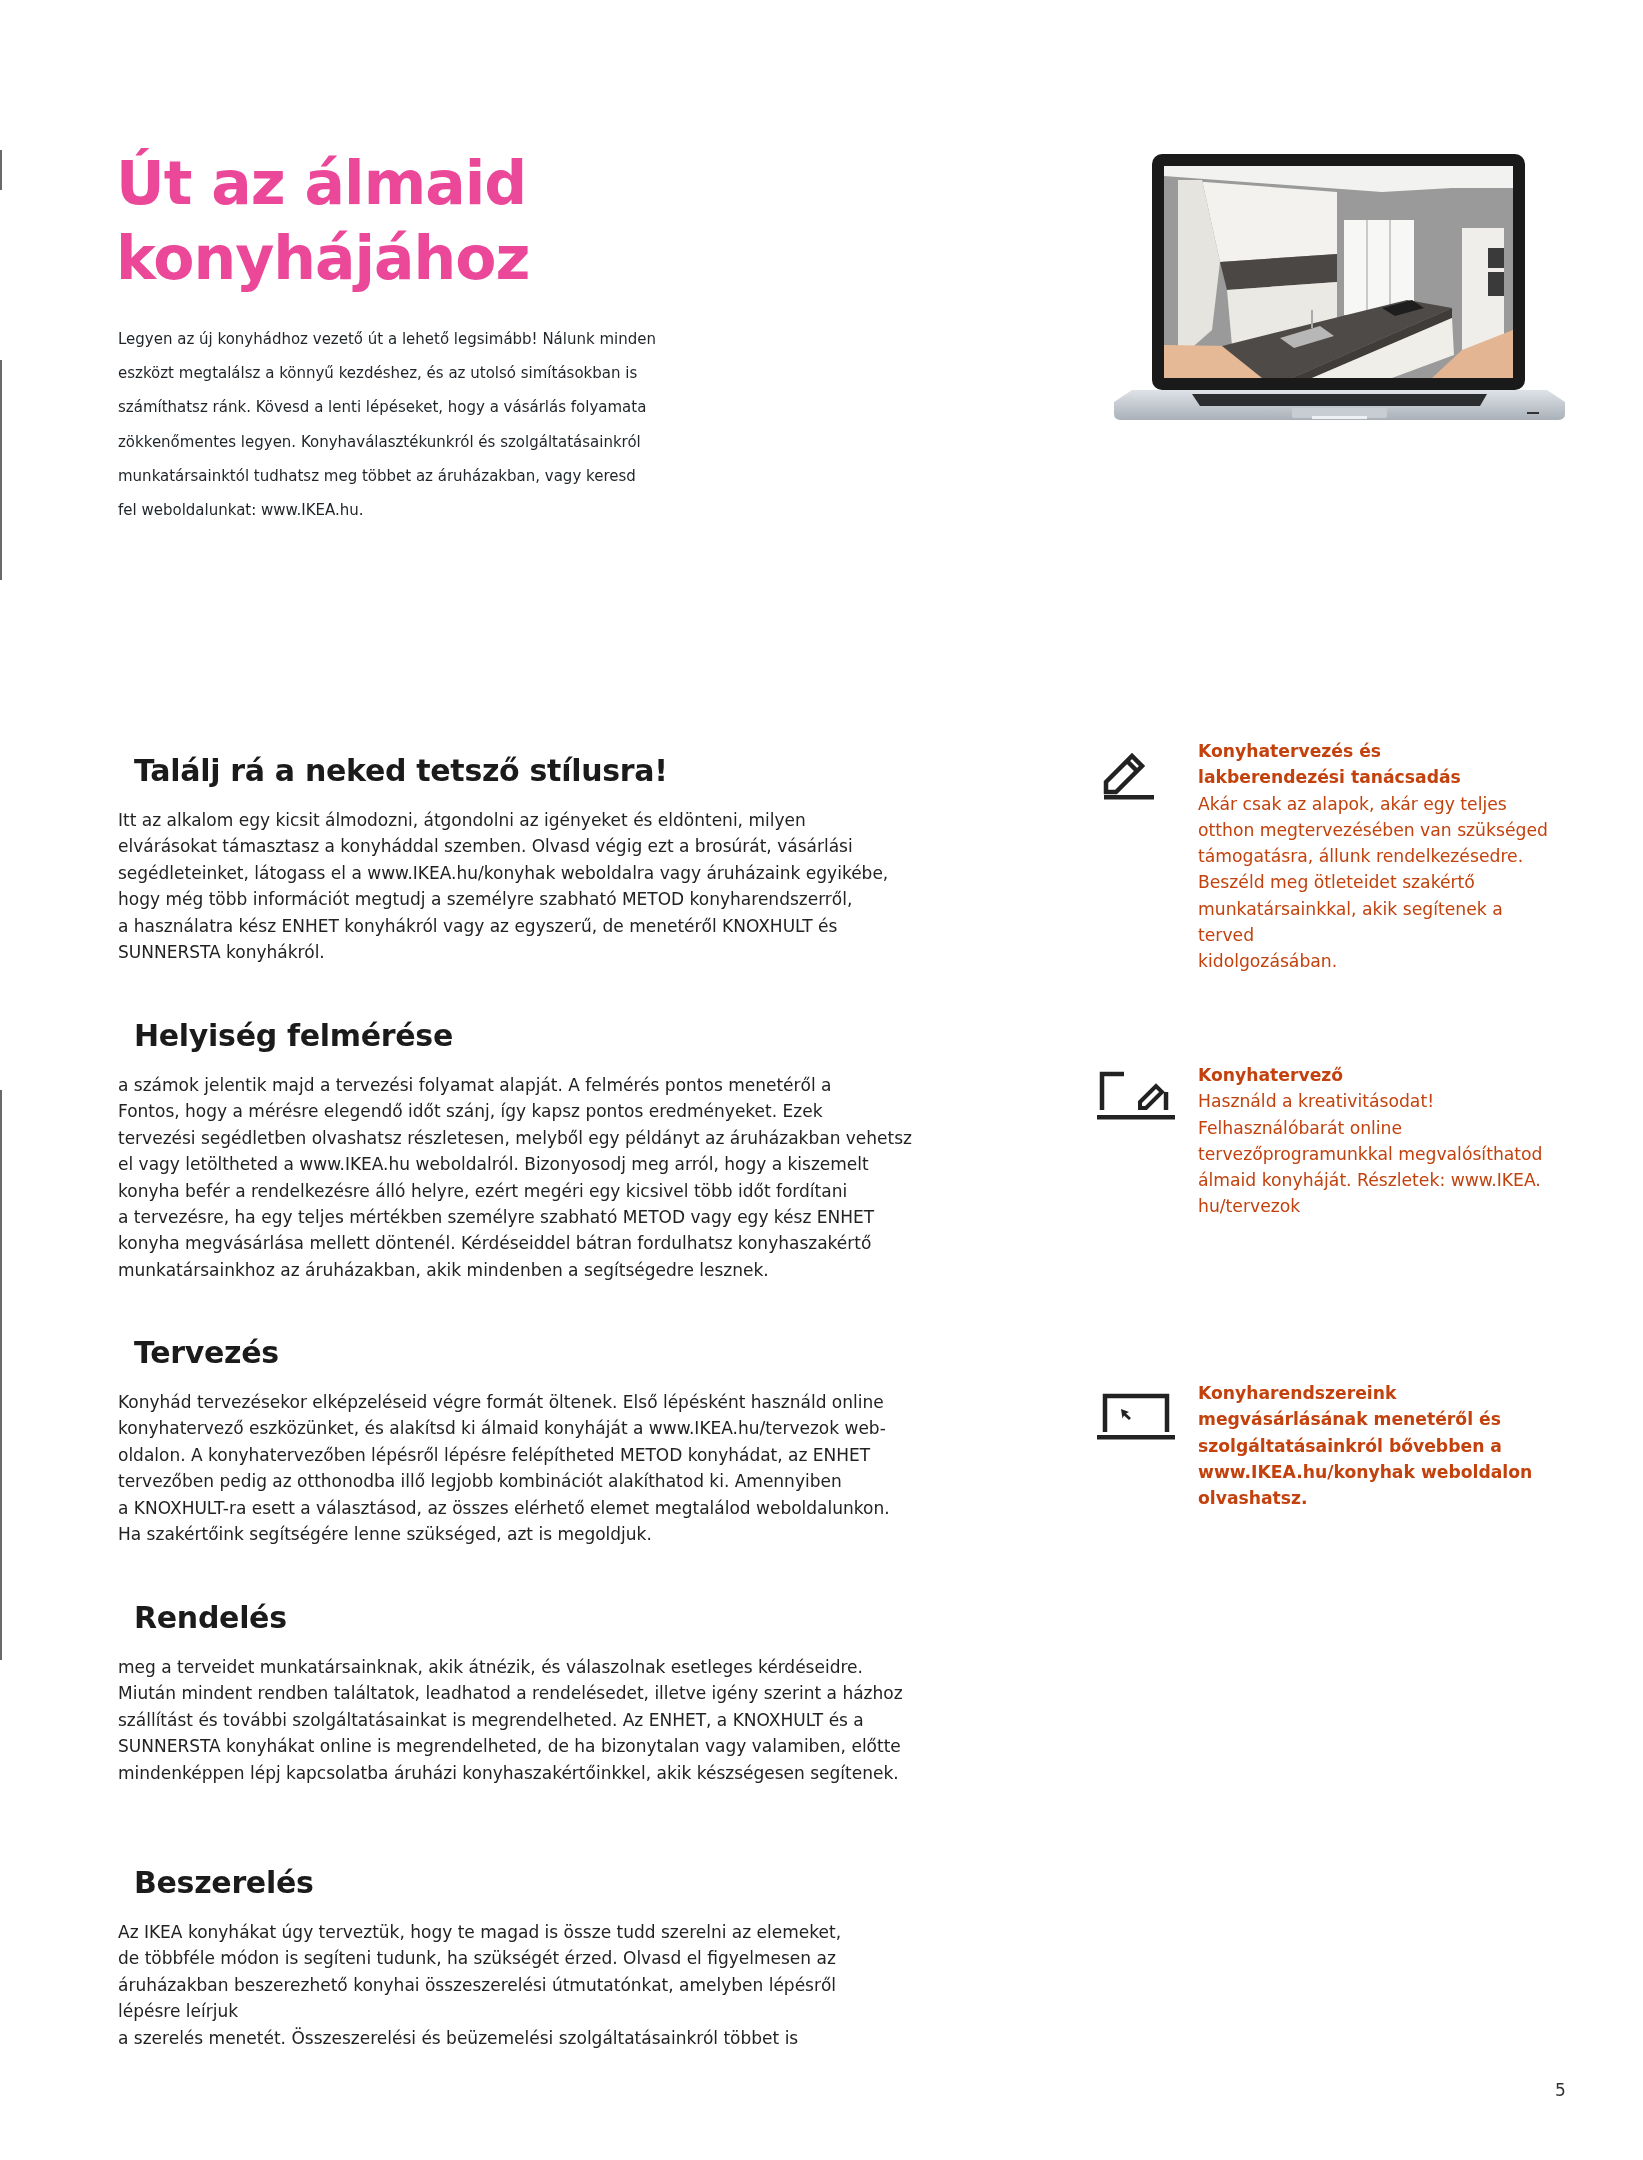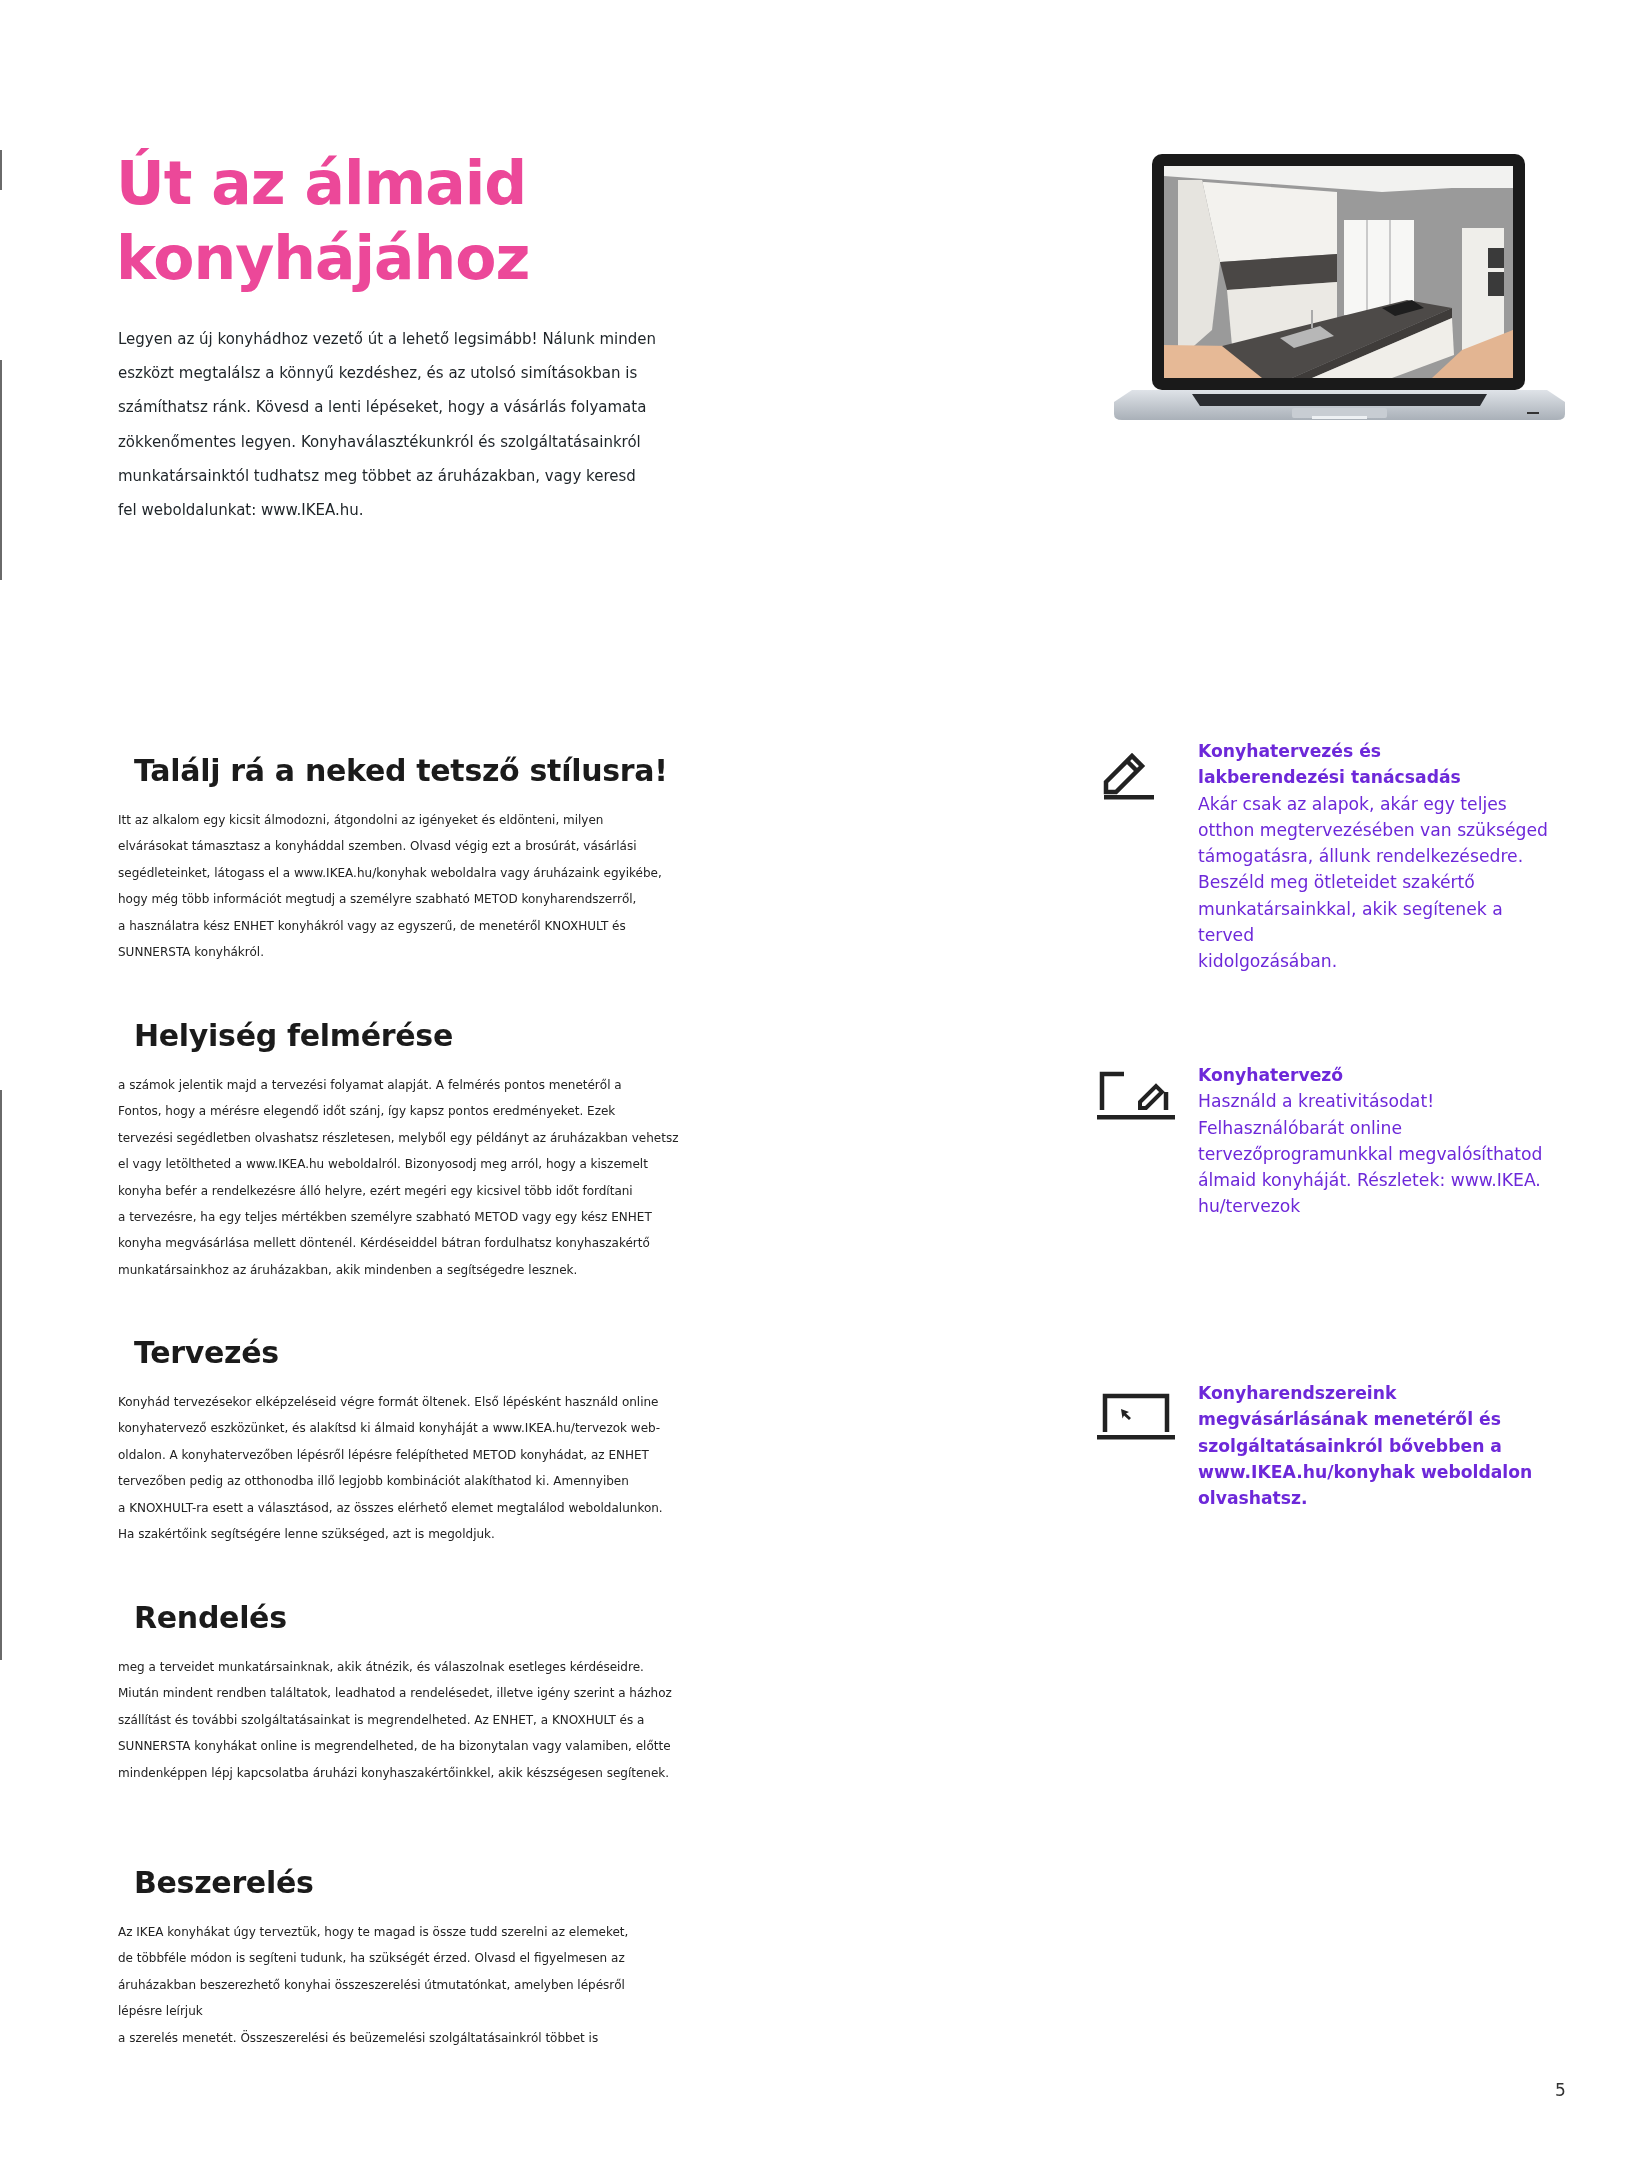--- a/index.html
+++ b/index.html
@@ -10,24 +10,24 @@
            font-family: "DejaVu Sans", sans-serif; font-weight: bold;
            font-size: 60px; line-height: 75px; color: #ec4899; letter-spacing: -1px; }
   .title span { display: block; }
   .intro { position: absolute; left: 118px; top: 322px; width: 860px; margin: 0;
            font-size: 15px; line-height: 34.2px; color: #1e2428; }
   .intro span { display: block; white-space: nowrap; }
   .laptop { position: absolute; left: 1112px; top: 150px; width: 455px; height: 300px; }
 
   .section { position: absolute; left: 118px; width: 860px; }
   .section h2 { margin: 16px; font-size: 30px; line-height: 40px; font-weight: bold; color: #1b1b1b; letter-spacing: -0.3px; }
-  .section .body { margin-top: 15px; font-size: 12px; line-height: 26.4px; color: #222222; }
+  .section .body { margin-top: 15px; font-size: 17px; line-height: 26.4px; color: #222222; }
   .section .body span { display: block; white-space: nowrap; }
 
-  .side { position: absolute; left: 1198px; width: 400px; font-size: 17.2px; line-height: 26.3px; color: #6d28d9; }
+  .side { position: absolute; left: 1198px; width: 400px; font-size: 17.2px; line-height: 26.3px; color: #c2410c; }
   .side .head { font-weight: bold; display: block; white-space: nowrap; }
   .side .line { display: block; white-space: nowrap; }
   .side-icon { position: absolute; left: 1096px; }
 
   .page-num { position: absolute; left: 1555px; top: 2080px; font-size: 17px; color: #333; }
 </style>
 </head>
 <body>
 
 <div class="edge" style="top:150px;height:40px"></div>

